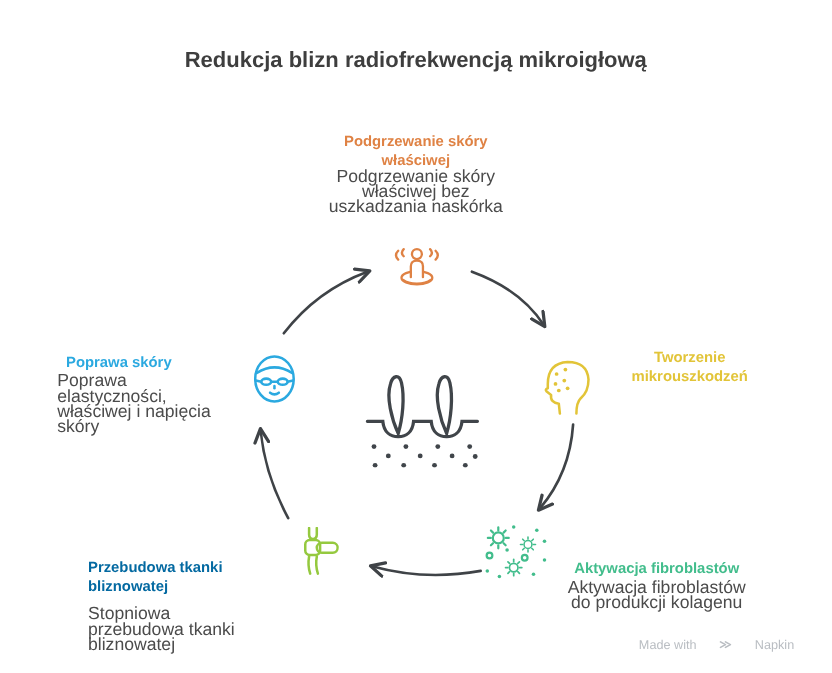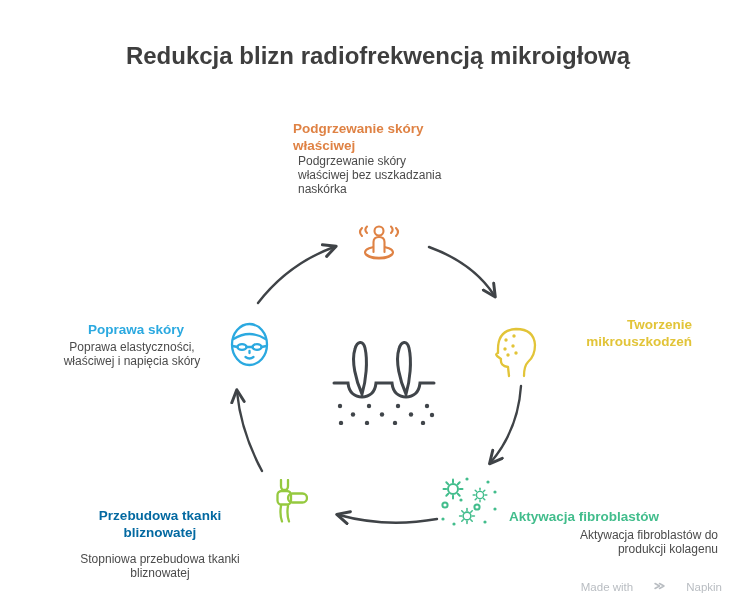--- a/index.html
+++ b/index.html
@@ -2,27 +2,27 @@
 <html><head>
 <meta charset="utf-8">
 <style>
   html,body{margin:0;padding:0;background:#fff;}
   .canvas{
     position:relative;width:756px;height:612px;background:#fff;overflow:hidden;
     font-family:"Liberation Sans", sans-serif;
   }
   .page-title{
     position:absolute;left:98px;top:42px;width:560px;text-align:center;
-    font-size:24px;line-height:27px;font-weight:bold;color:#3e3e3e;
+    font-size:20px;line-height:27px;font-weight:bold;color:#3e3e3e;
   }
   .node-title{position:absolute;font-size:13.5px;line-height:16.5px;font-weight:bold;}
-  .node-desc{position:absolute;font-size:12px;line-height:14px;color:#4b4b4b;}
-  .t-center{text-align:left;}
-  .t-right{text-align:center;}
-  .t-left{text-align:right;}
+  .node-desc{position:absolute;font-size:16px;line-height:14px;color:#4b4b4b;}
+  .t-center{text-align:center;}
+  .t-right{text-align:left;}
+  .t-left{text-align:center;}
   .c-orange{color:#df8244;}
   .c-yellow{color:#e2c438;}
   .c-green{color:#42bd8c;}
   .c-lime{color:#0369a1;}
   .c-cyan{color:#2ba9e0;}
   .abs{position:absolute;}
   .footer{
     position:absolute;right:34px;top:580px;display:flex;align-items:center;gap:20px;
     font-size:11.5px;color:#b9bdc2;text-decoration:none;
   }
@@ -122,22 +122,22 @@
       <circle cx="28" cy="5" r="1.6"></circle>
         <circle cx="49" cy="8" r="1.6"></circle>
         <circle cx="56" cy="18" r="1.6"></circle>
       <circle cx="22" cy="26" r="1.6"></circle>
         <circle cx="4" cy="45" r="1.6"></circle>
         <circle cx="15" cy="50" r="1.6"></circle>
       <circle cx="46" cy="48" r="1.6"></circle>
         <circle cx="56" cy="35" r="1.6"></circle>
     </g>
   </svg>
-  <div class="node-title t-left c-green" style="left:489px;top:509px;width:170px;">Aktywacja fibroblastów</div>
-  <div class="node-desc t-left" style="left:512px;top:528px;width:170px;margin-left:36px;">Aktywacja fibroblastów do produkcji kolagenu</div>
+  <div class="node-title t-left c-green" style="left:512px;top:509px;width:170px;">Aktywacja fibroblastów</div>
+  <div class="node-desc t-left" style="left:512px;top:528px;width:170px;">Aktywacja fibroblastów do produkcji kolagenu</div>
 
   <svg class="abs" style="left:268px;top:479px;" width="40" height="44" viewBox="0 0 40 44">
     <g fill="none" stroke="#95c93f" stroke-width="2.3" stroke-linecap="round" stroke-linejoin="round">
       <path d="M13,1 L13,7 Q13,11 16.5,11 Q20,11 20,7 L20,1"></path>
       <rect x="9.5" y="12" width="13.5" height="13.5" rx="4"></rect>
       <rect x="20" y="14.5" width="19" height="9" rx="4.5"></rect>
       <path d="M13,27 C12,32.5 12.5,38 14,42.5"></path>
       <path d="M20,27 C19,32.5 19.5,38 21,42.5"></path>
     </g>
   </svg>

